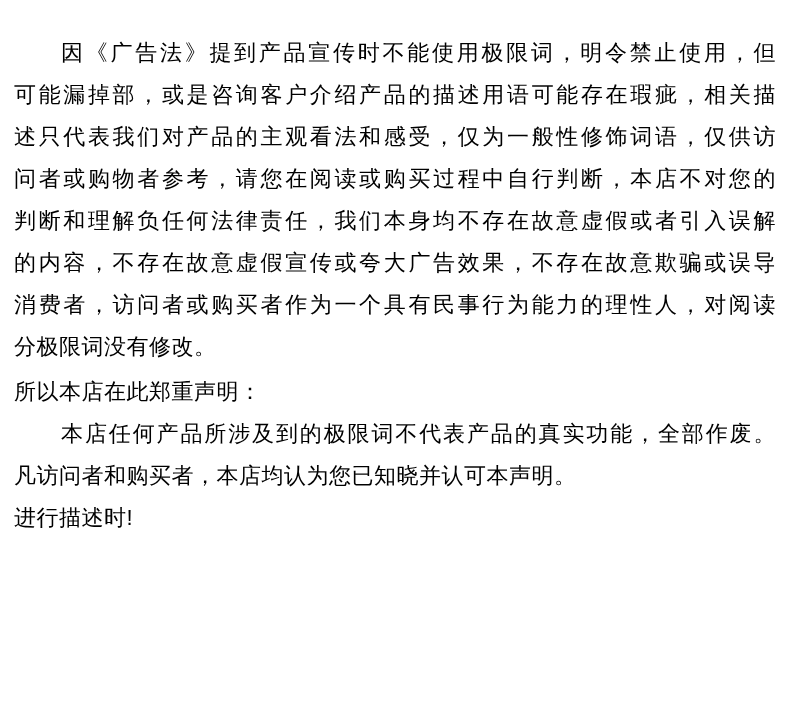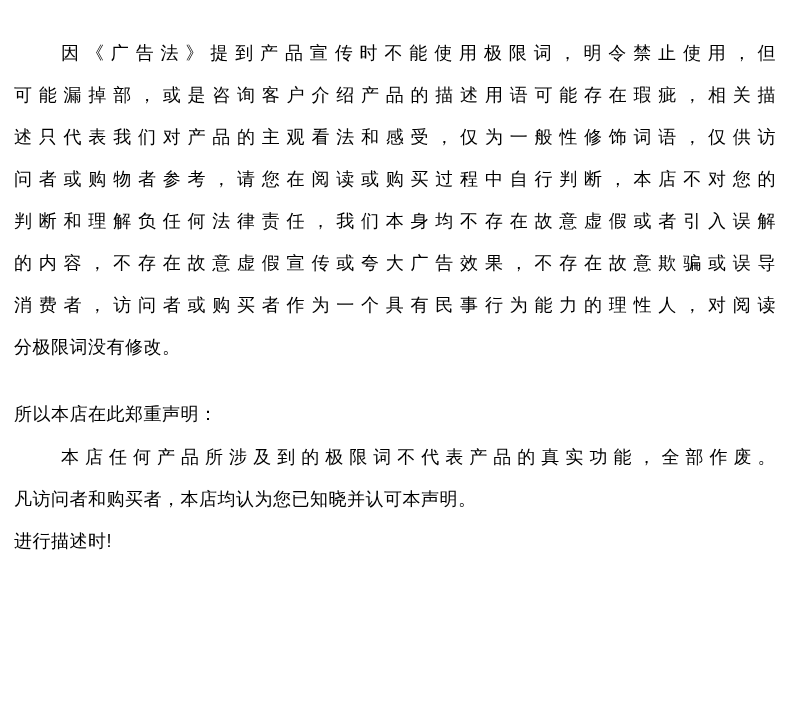--- a/index.html
+++ b/index.html
@@ -6,39 +6,39 @@
   html, body { background: #ffffff; }
   .page {
     position: relative;
     width: 790px;
     height: 725px;
     background: #ffffff;
     color: #000000;
     padding: 32px 14px 0 14px;
     font-family: "Liberation Sans", "DejaVu Sans", sans-serif;
     font-weight: 500;
-    font-size: 18px;
+    font-size: 22px;
     overflow: hidden;
   }
   .line {
     height: 42px;
     line-height: 42px;
     letter-spacing: 0.5px;
     overflow: hidden;
     white-space: nowrap;
   }
   
   .fill {
     text-align: justify;
     text-align-last: justify;
     white-space: normal;
   }
   
   .indent { padding-left: 47px; }
-  .gap-lg { margin-top: 26px; font-family: Liberation Mono, monospace; }
+  .gap-lg { margin-top: 3px; }
   .gap-sm { }
 </style>
 </head>
 <body>
 
 <div class="page">
 
   <div>
     <div class="line fill indent">因《广告法》提到产品宣传时不能使用极限词，明令禁止使用，但</div>
     <div class="line fill">可能漏掉部，或是咨询客户介绍产品的描述用语可能存在瑕疵，相关描</div>

